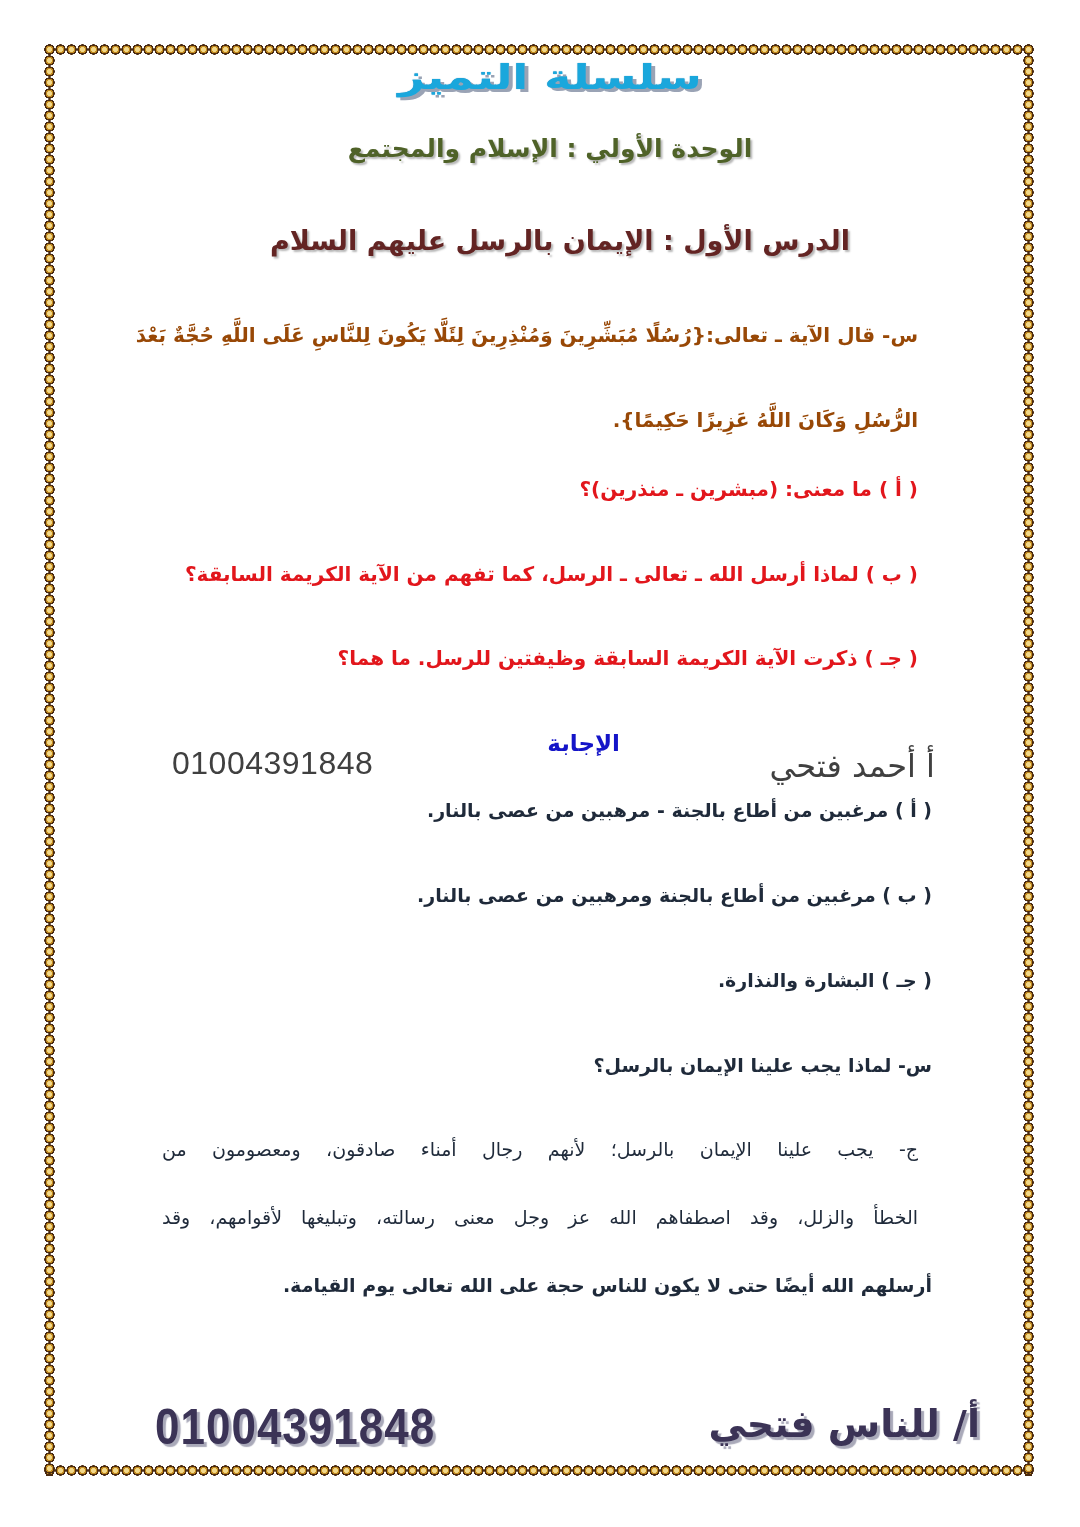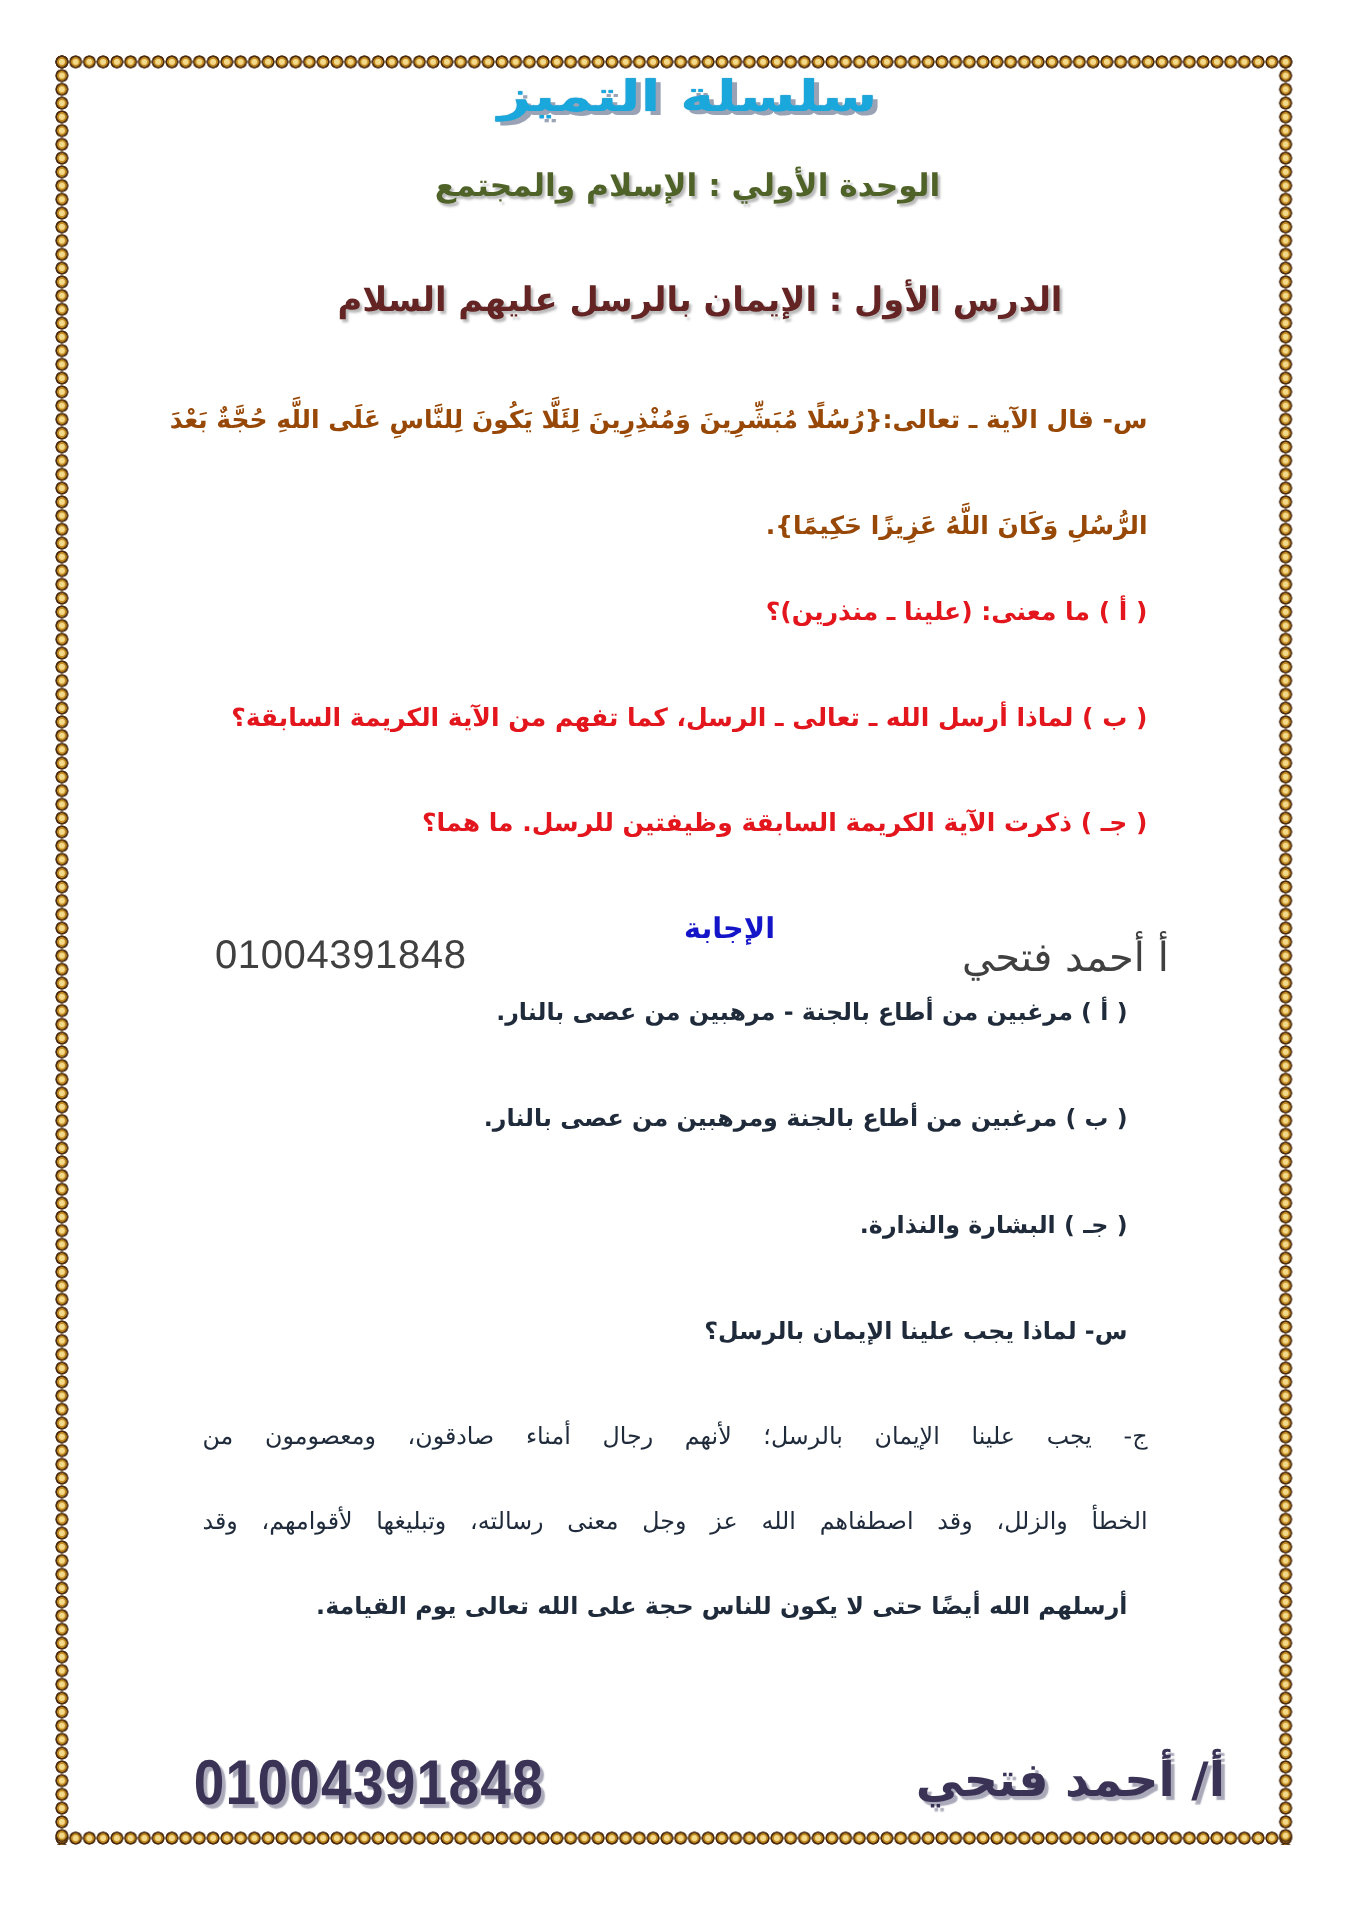--- a/index.html
+++ b/index.html
@@ -88,21 +88,21 @@
       right: 162px;
       font-size: 20px;
       color: #984806;
     }
     .question {
       right: 162px;
       font-size: 20px;
       color: #e2161c;
     }
     .answer {
-      right: 178px;
+      right: 148px;
       font-size: 19px;
       color: #1f2a3a;
     }
     .justify-block {
       position: absolute;
       right: 162px;
       width: 756px;
       direction: rtl;
       text-align: justify;
       text-align-last: justify;
@@ -182,32 +182,32 @@
 
 <div class="banner">سلسلة التميز</div>
 
 <div class="center-line unit-title">الوحدة الأولي : الإسلام والمجتمع</div>
 
 <div class="center-line lesson-title">الدرس الأول : الإيمان بالرسل عليهم السلام</div>
 
 <div class="rtl-line verse" style="top:323px;">س- قال الآية ـ تعالى:{رُسُلًا مُبَشِّرِينَ وَمُنْذِرِينَ لِئَلَّا يَكُونَ لِلنَّاسِ عَلَى اللَّهِ حُجَّةٌ بَعْدَ</div>
 <div class="rtl-line verse" style="top:408px;">الرُّسُلِ وَكَانَ اللَّهُ عَزِيزًا حَكِيمًا}.</div>
 
-<div class="rtl-line question" style="top:477px;">( أ ) ما معنى: (علينا ـ منذرين)؟</div>
+<div class="rtl-line question" style="top:477px;">( أ ) ما معنى: (مبشرين ـ منذرين)؟</div>
 <div class="rtl-line question" style="top:562px;">( ب ) لماذا أرسل الله ـ تعالى ـ الرسل، كما تفهم من الآية الكريمة السابقة؟</div>
 <div class="rtl-line question" style="top:646px;">( جـ ) ذكرت الآية الكريمة السابقة وظيفتين للرسل. ما هما؟</div>
 
 <div class="answer-heading">الإجابة</div>
 <div class="teacher-mid">أ أحمد فتحي</div>
 <div class="phone-mid">01004391848</div>
 
 <div class="rtl-line answer" style="top:799px;">( أ ) مرغبين من أطاع بالجنة - مرهبين من عصى بالنار.</div>
 <div class="rtl-line answer" style="top:884px;">( ب ) مرغبين من أطاع بالجنة ومرهبين من عصى بالنار.</div>
 <div class="rtl-line answer" style="top:969px;">( جـ ) البشارة والنذارة.</div>
 
 <div class="rtl-line answer" style="top:1054px;">س- لماذا يجب علينا الإيمان بالرسل؟</div>
 
 <div class="justify-block" style="top:1138px;">ج- يجب علينا الإيمان بالرسل؛ لأنهم رجال أمناء صادقون، ومعصومون من</div>
 <div class="justify-block" style="top:1206px;">الخطأ والزلل، وقد اصطفاهم الله عز وجل معنى رسالته، وتبليغها لأقوامهم، وقد</div>
 <div class="rtl-line answer" style="top:1274px;margin-left:16px;">أرسلهم الله أيضًا حتى لا يكون للناس حجة على الله تعالى يوم القيامة.</div>
 
-<div class="footer-name">أ/ أحمد فتحي</div>
+<div class="footer-name">أ/ للناس فتحي</div>
 <div class="footer-phone">01004391848</div>
 
 </body></html>

